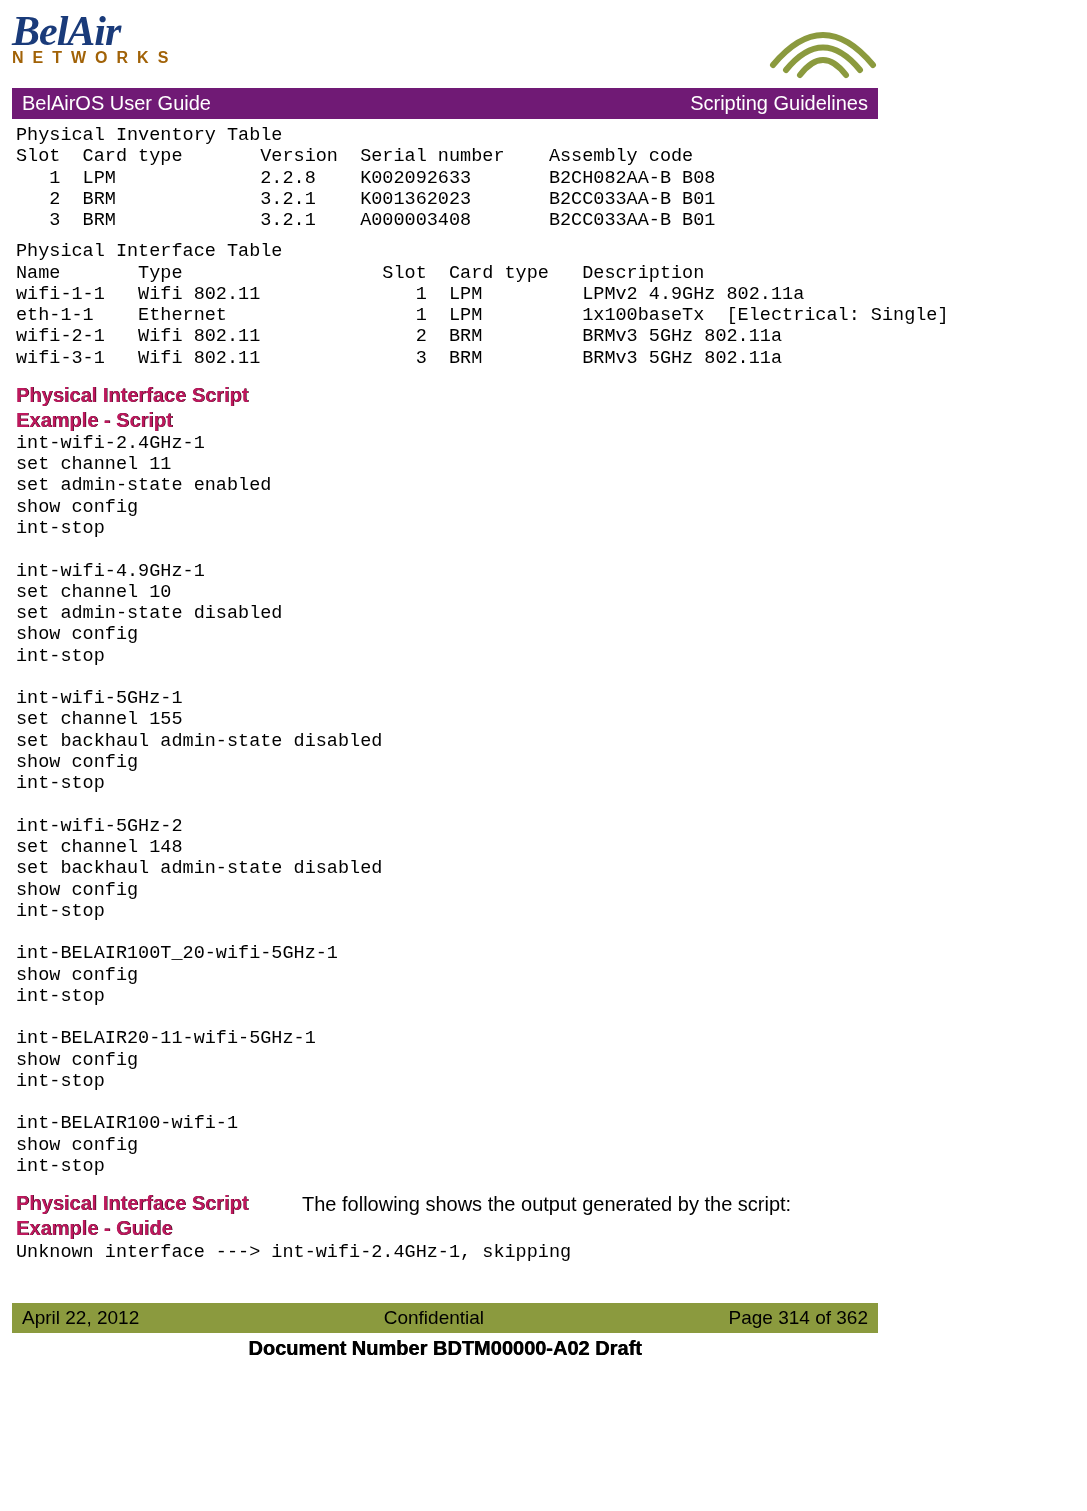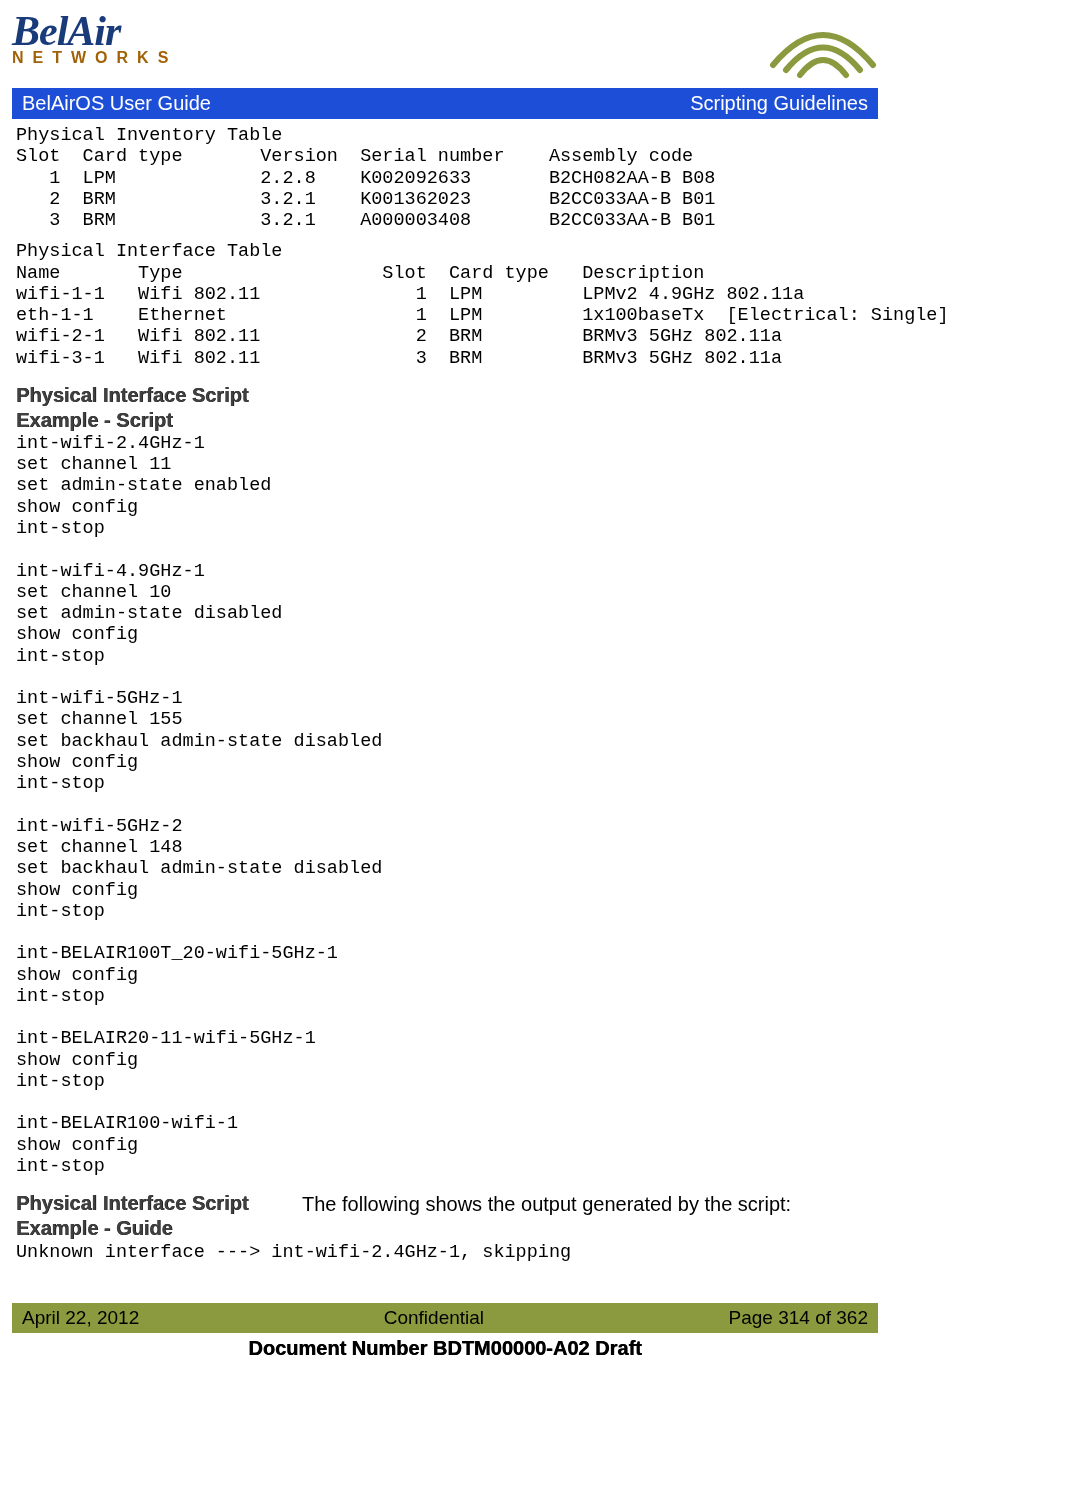--- a/index.html
+++ b/index.html
@@ -33,21 +33,21 @@
   }
   .logo-bottom {
     font-size: 16px;
     letter-spacing: 9px;
     color: #a16207;
     font-family: Arial, sans-serif;
     margin-top: -2px;
   }
   .wave-icon svg { display:block; }
   .title-bar {
-    background: #1d4ed8;
+    background: #701a75;
     color: #fff;
     display: flex;
     justify-content: space-between;
     align-items: center;
     padding: 4px 10px;
     font-family: "Trebuchet MS", sans-serif;
     font-size: 20px;
   }
   .content {
     padding: 6px 4px 0 4px;
@@ -65,21 +65,21 @@
     margin-top: 14px;
     gap: 26px;
   }
   .section-heading {
     width: 260px;
     flex: 0 0 260px;
     font-family: "Trebuchet MS", sans-serif;
     font-weight: bold;
     font-size: 20px;
     line-height: 1.25;
-    color: #404040;
+    color: #be185d;
     text-shadow: 0.5px 0 0 #000;
   }
   .section-body {
     flex: 1;
     font-family: "Trebuchet MS", sans-serif;
     font-size: 20px;
     line-height: 1.3;
   }
   .script-block {
     margin-top: 18px;

